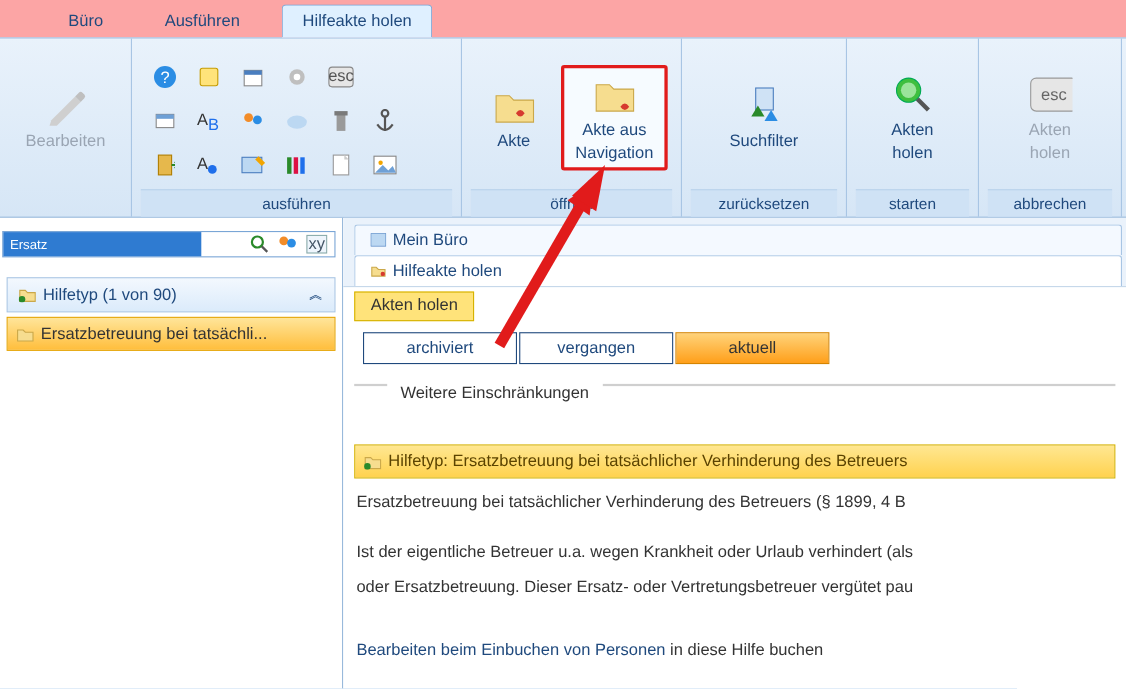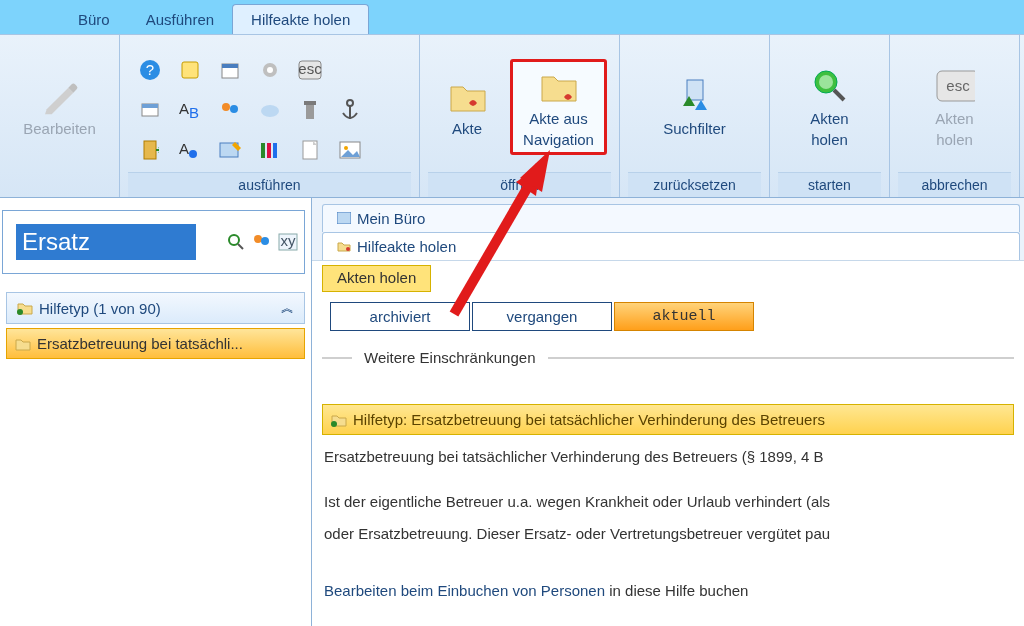--- a/index.html
+++ b/index.html
@@ -1,19 +1,19 @@
 <!DOCTYPE html>
 <html><head>
 <meta charset="utf-8">
 <style>
   * { box-sizing: border-box; margin: 0; padding: 0; font-family: Tahoma, Arial, sans-serif; font-size: 15px; }
   body { background: #d4e5f7; width: 1024px; height: 626px; overflow: hidden; color: #1f497d; }
 
   
-  .top-tabs { height: 34px; display: flex; align-items: flex-end; padding-left: 60px; background: #7dd3fc; }
+  .top-tabs { height: 34px; display: flex; align-items: flex-end; padding-left: 44px; background: #fca5a5; gap: 20px; }
   .top-tab { padding: 6px 18px 6px 18px; color: #1f497d; cursor: pointer; }
   .top-tab.active { background: #dff0ff; border: 1px solid #7aa6d6; border-bottom: none; border-radius: 4px 4px 0 0; color: #1f497d; font-weight: normal; }
 
   
   .ribbon { display: flex; background: linear-gradient(#e9f2fb,#d6e6f6); border-top:1px solid #a8c5e4; border-bottom:1px solid #8eb2d8; height: 164px; }
   .ribbon-group { border-right: 1px solid #a8c5e4; display:flex; flex-direction:column; align-items:center; justify-content:space-between; padding:6px 8px 0 8px; }
   .ribbon-group-body { flex:1; display:flex; align-items:center; justify-content:center; gap:8px; }
   .ribbon-group-label { font-size:14px; color:#1f497d; background:#cfe2f5; width:100%; text-align:center; padding:4px 0; border-top:1px solid #b8d1ea; }
   .big-btn { display:flex; flex-direction:column; align-items:center; justify-content:center; gap:4px; padding:4px 10px; border-radius:3px; cursor:pointer; color:#1f497d; text-align:center; min-width:70px; }
   .big-btn .ico { width:40px; height:40px; display:flex; align-items:center; justify-content:center; }
@@ -37,22 +37,22 @@
   .right-pane { flex:1; background:#fff; position:relative; overflow:hidden; }
   .inner-tabs { display:flex; gap:0; padding:6px 0 0 10px; border-bottom:1px solid #c6d8ea; background:#eaf2fb;flex-direction:column; }
   .inner-tab { padding:5px 14px; border:1px solid #a8c5e4; border-bottom:none; background:#f4f9ff; border-radius:3px 3px 0 0; margin-right:4px; display:flex; align-items:center; gap:6px; color:#1f497d; cursor:pointer; }
   .inner-tab.active { background:#fff; }
   .inner-tab .tabico { width:14px; height:14px; display:inline-block; }
 
   .content { padding:4px 10px 10px 10px; color:#333; }
   .yellow-tag { display:inline-block; background:#ffe37a; border:1px solid #d6b200; padding:3px 14px 5px 14px; margin:0 0 10px 0; color:#333; }
   .filter-row { display:flex; gap:2px; margin: 0 0 18px 8px; }
   .filter-btn { padding:5px 24px; border:1px solid #1f497d; background:#fff; color:#1f497d; cursor:pointer; min-width:140px; text-align:center; }
-  .filter-btn.orange { background:linear-gradient(#ffd37a,#ff9f1a); border-color:#d58400; color:#333;font-family:Liberation Mono, monospace; }
-  .divider-row { display:flex; align-items:center; gap:12px; color:#333; margin-bottom:18px; }
+  .filter-btn.orange { background:linear-gradient(#ffd37a,#ff9f1a); border-color:#d58400; color:#333; }
+  .divider-row { display:flex; align-items:flex-start; gap:12px; color:#333; margin-bottom:18px; }
   .divider-row .line { height:2px; background:#cfcfcf; flex-grow:0; }
 
   .yellow-bar { background:linear-gradient(#ffe792,#ffd24f); border:1px solid #d6b200; padding:6px 8px; color:#5b4300; display:flex; align-items:center; gap:6px; margin-bottom:6px; }
   .body-text { color:#333; line-height:1.55; padding:4px 2px; }
   .link { color:#1f497d; cursor:pointer; }
 
   
   .arrow-overlay { position:absolute; left:424px; top:144px; pointer-events:none; z-index:50; }
 
   
@@ -273,21 +273,21 @@
       </div>
     </div>
     <div class="ribbon-group-label">abbrechen</div>
   </div>
 </div>
 
 <div class="workspace">
 
   <div class="left-pane">
     <div class="search-row" style="background: rgb(255, 255, 255);">
-      <input class="search-input" style="color: rgb(255, 255, 255); font-size: 24px; padding: 4px 6px; background: rgb(47, 123, 209); width: 180px; flex: 0 0 auto; margin: 13px;" value="Ersatz" readonly="">
+      <input class="search-input" style="color: rgb(255, 255, 255); font-size: 12px; padding: 4px 6px; background: rgb(47, 123, 209); width: 180px; flex: 0 0 auto; margin: 0;" value="Ersatz" readonly="">
         <div style="flex: 1 1 0%;"></div>
       <div class="search-icons">
         <span>
             <svg width="18" height="18">
               <circle cx="7" cy="7" r="5" fill="none" stroke="#2a8a2a" stroke-width="2"></circle>
               <line x1="11" y1="11" x2="16" y2="16" stroke="#555" stroke-width="2"></line>
             </svg>
           </span>
         <span>
             <svg width="20" height="18">

